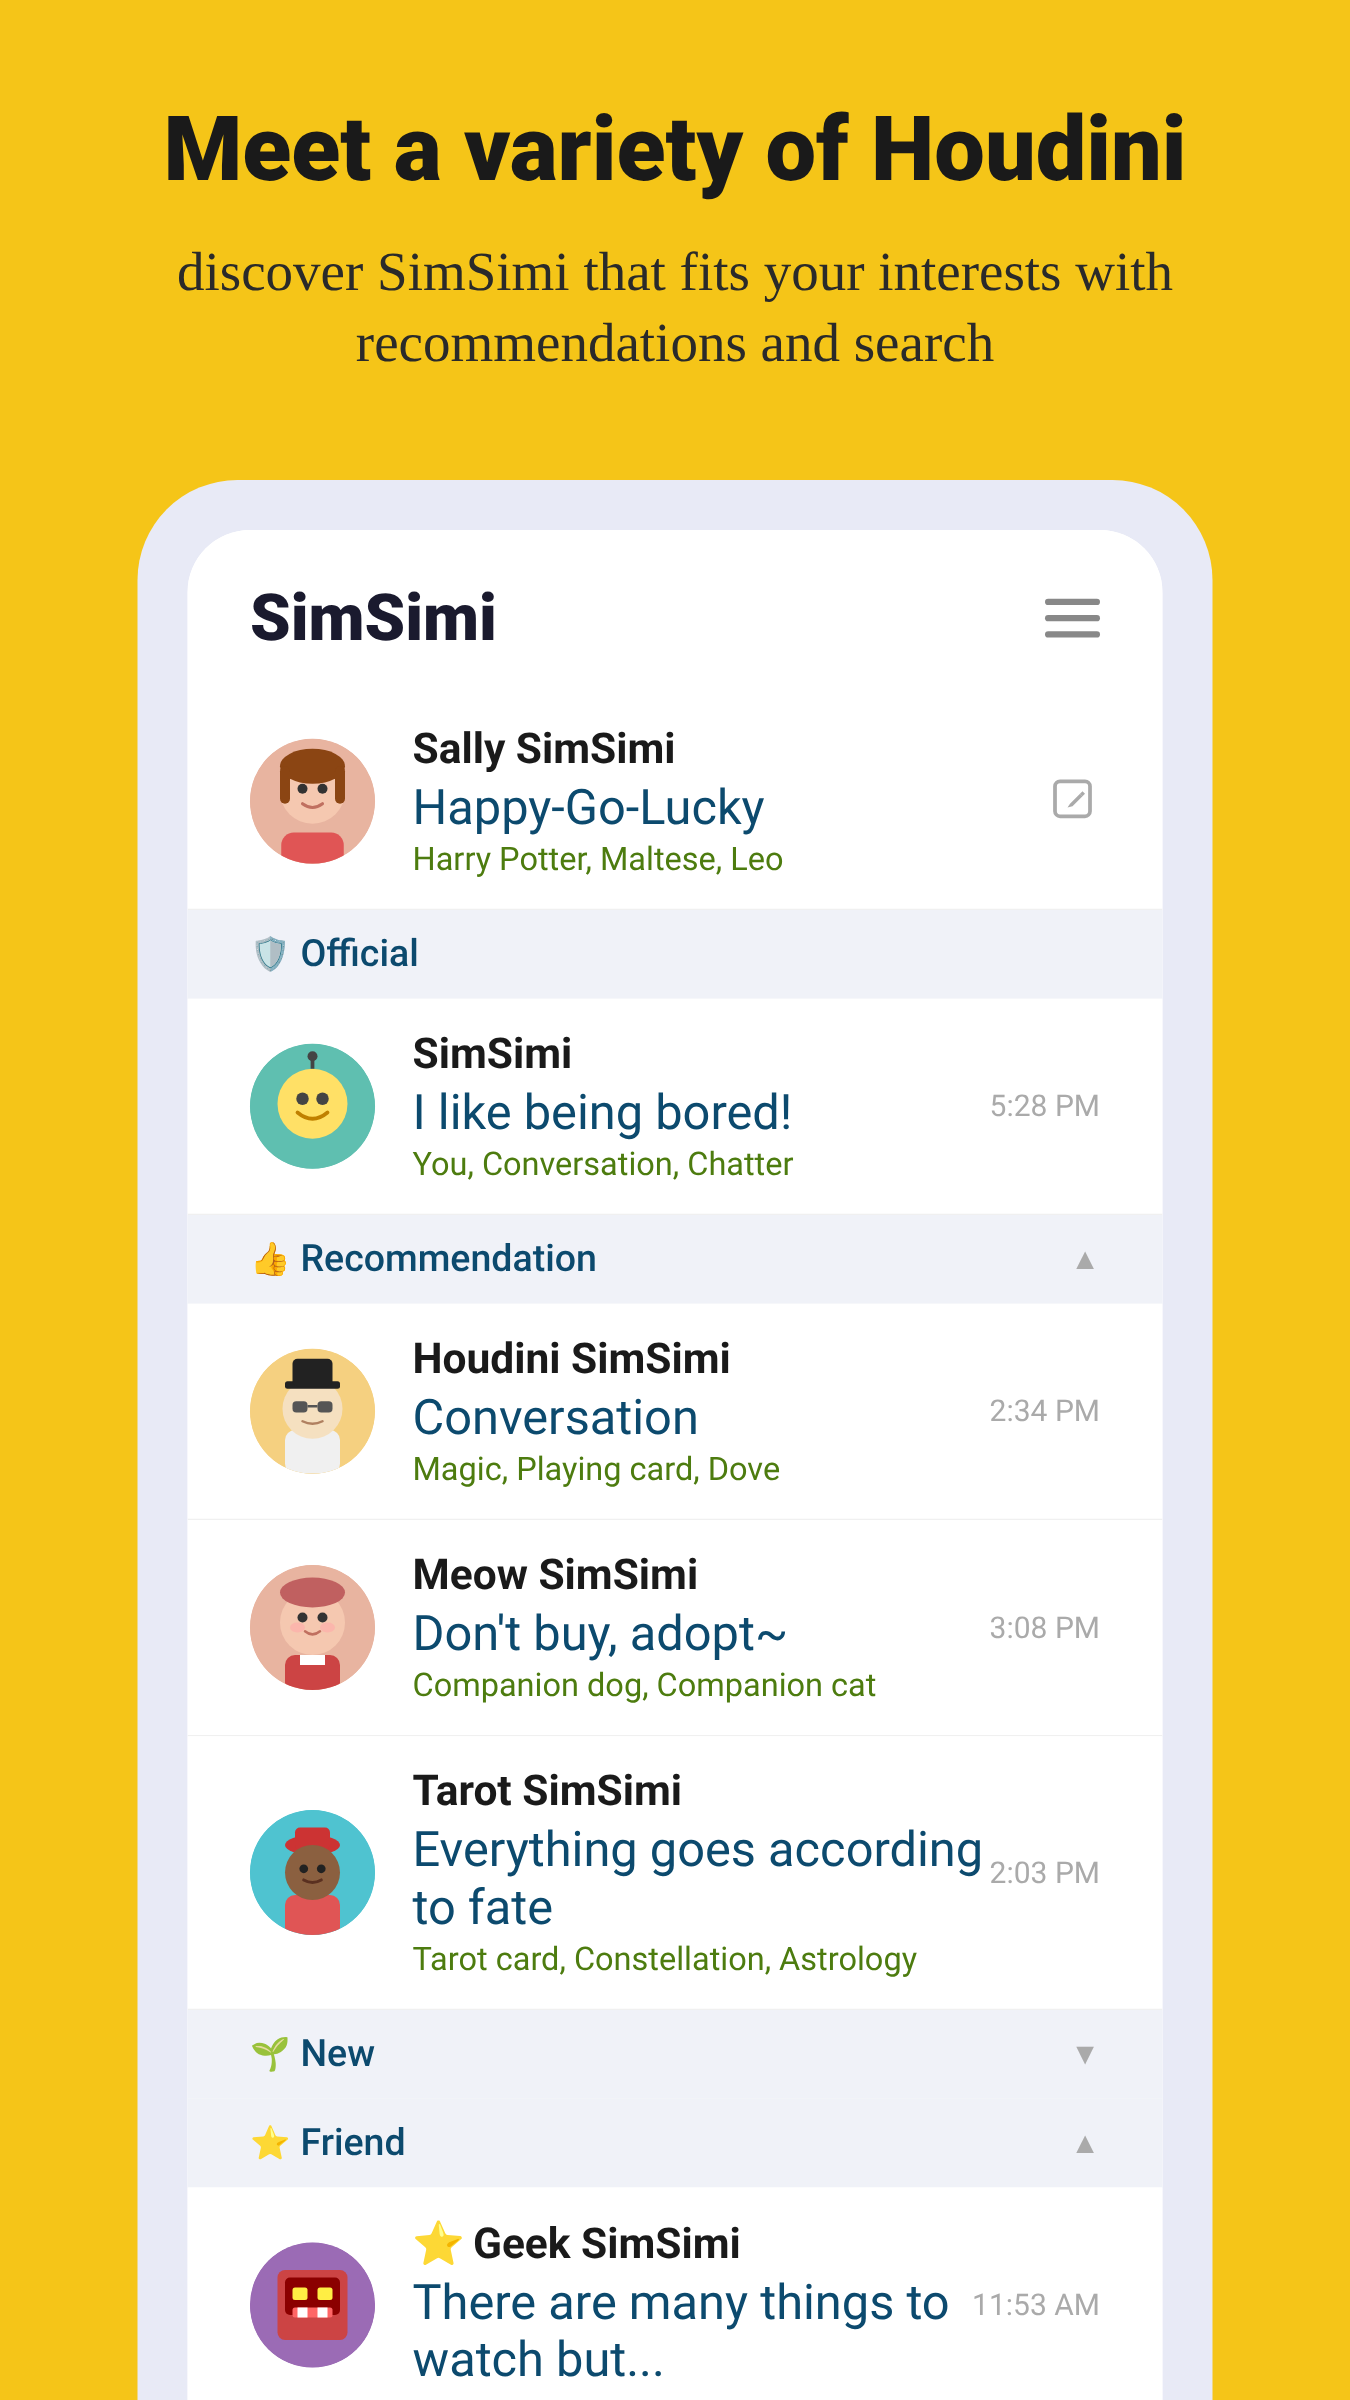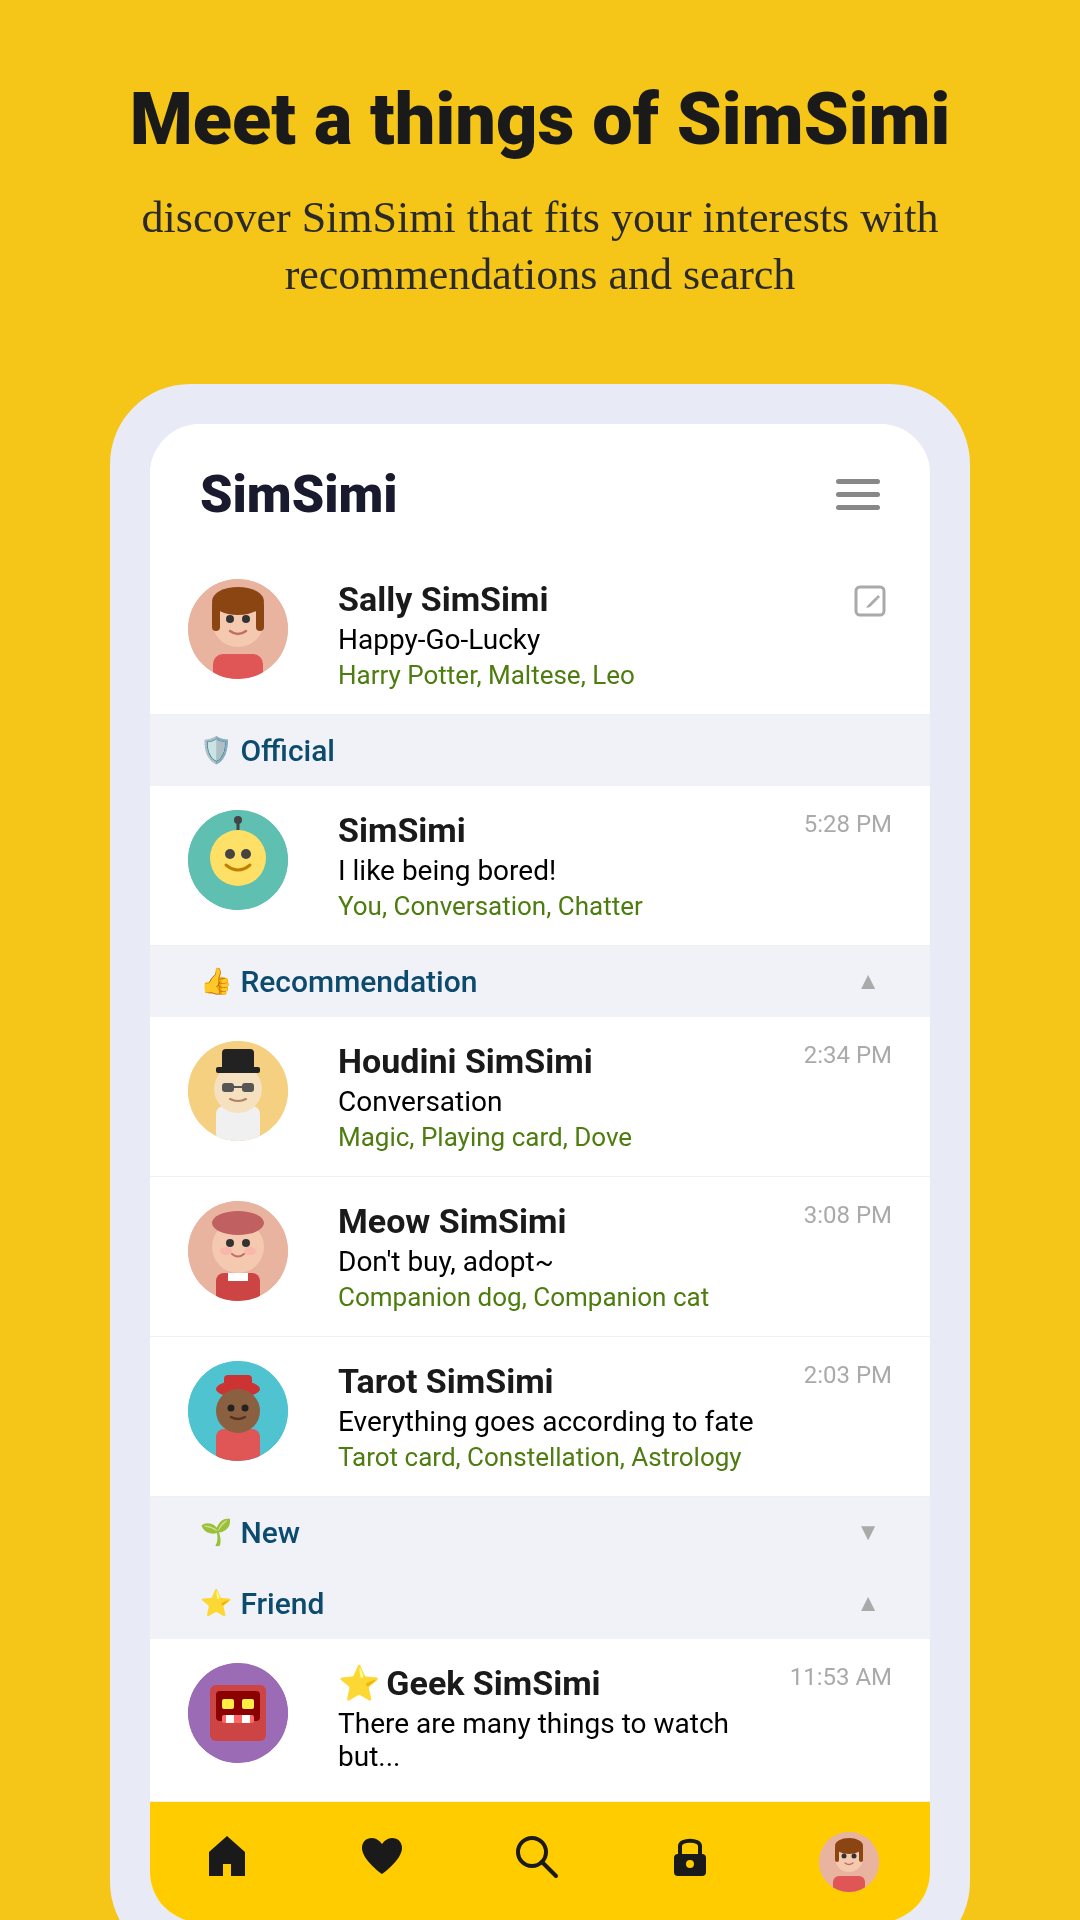--- a/index.html
+++ b/index.html
@@ -76,25 +76,25 @@
     .hamburger-icon span {
       display: block;
       width: 44px;
       height: 5px;
       background: #888;
       border-radius: 3px;
     }
 
     .contact-item {
       display: flex;
-      padding: 24px 38px;
+      align-items: center;
+      padding: 24px 50px;
       background: #fff;
       border-bottom: 1px solid #f0f0f0;
       cursor: pointer;
-      gap: 20px;
     }
 
     .avatar {
       width: 100px;
       height: 100px;
       border-radius: 50%;
       margin-right: 30px;
       flex-shrink: 0;
       overflow: hidden;
       display: flex;
@@ -108,22 +108,22 @@
     }
 
     .contact-name {
       font-size: 34px;
       font-weight: 700;
       color: #1a1a1a;
       margin-bottom: 4px;
     }
 
     .contact-tagline {
-      font-size: 28px;
-      color: #000000;
+      font-size: 39px;
+      color: #0c4a6e;
       font-weight: 400;
       margin-bottom: 4px;
     }
 
     .contact-tags {
       font-size: 26px;
       color: #4d7c0f;
     }
 
     .contact-time {
@@ -222,21 +222,21 @@
     .star-icon-section {
       color: #6b7cb5;
       margin-right: 8px;
       font-size: 26px;
     }
   </style>
 </head>
 <body>
 
 <div class="header-section">
-  <h1 class="main-title">Meet a things of SimSimi</h1>
+  <h1 class="main-title">Meet a variety of Houdini</h1>
   <p class="subtitle">discover SimSimi that fits your interests with recommendations and search</p>
 </div>
 
 <div class="phone-container">
   <div class="app-screen">
 
     <div class="app-header">
       <span class="app-logo">SimSimi</span>
       <div class="hamburger-icon">
         <span></span>

